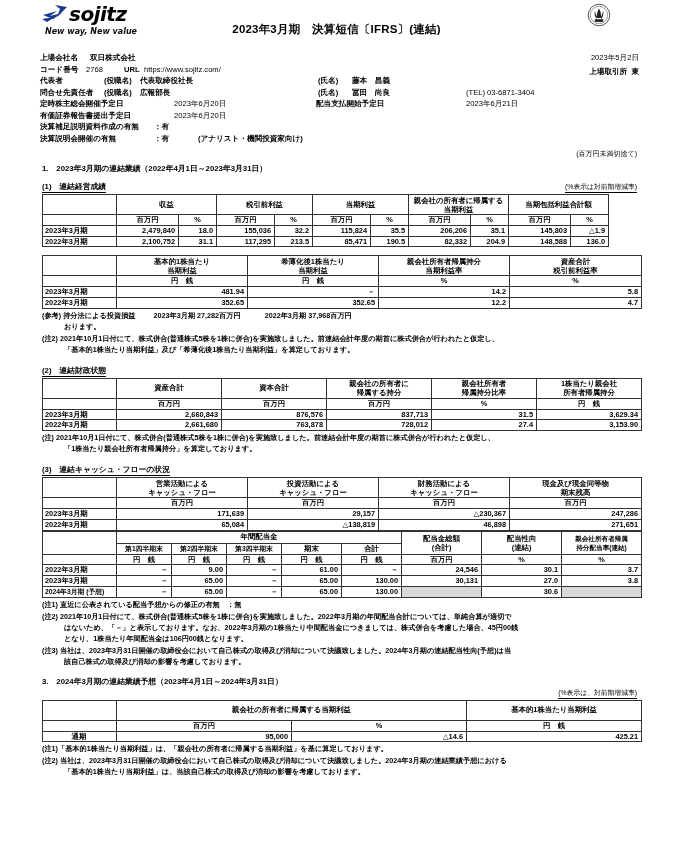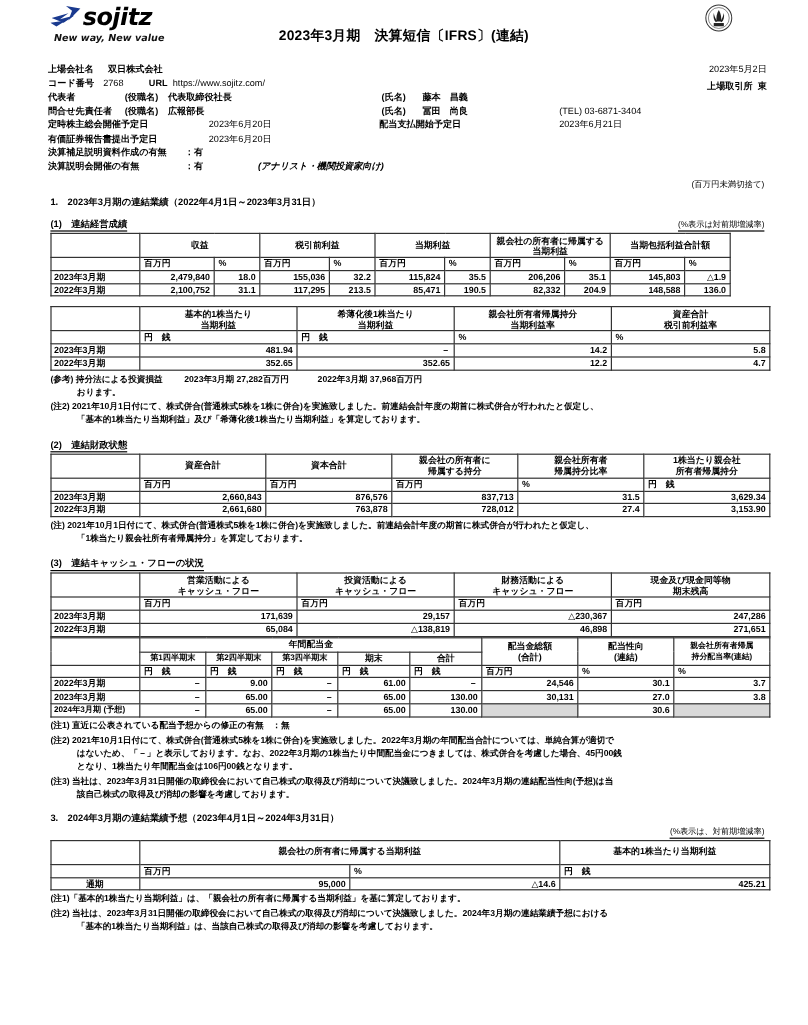--- a/index.html
+++ b/index.html
@@ -93,21 +93,21 @@
   }
   .inf-row { position: relative; height: 11.5px; white-space: nowrap; }
   .c1 { position: absolute; left: 6px; }
   .c2 { position: absolute; left: 56px; }
   .cn { position: absolute; left: 284px; }
   .ctel { position: absolute; left: 432px; font-weight: normal;}
   .cd1 { position: absolute; left: 140px; font-weight: normal; }
   .cd2 { position: absolute; left: 282px; }
   .cd3 { position: absolute; left: 432px; font-weight: normal; }
   .cc { position: absolute; left: 120px; }
-  .cc2 { position: absolute; left: 181px; font-style: italic; }
+  .cc2 { position: absolute; left: 164px; }
 
   
   .unit-note {
     text-align: right;
     font-size: 7px;
     margin-top: 5px;
     margin-bottom: 2px;
     padding-right: 2px;
   }
   .sec-title {
@@ -149,21 +149,21 @@
     vertical-align: middle;
     height: 10px;
     box-sizing: border-box;
   }
   table.fin th {
     text-align: center;
     height: 20px;
   }
   table.fin td.num { text-align: right; font-weight: bold; }
   table.fin td.lbl { text-align: left; font-weight: bold; padding-left: 2px;}
-  table.fin td.unit { text-align: left; font-weight: bold; }
+  table.fin td.unit { text-align: center; font-weight: bold; }
   .shaded { background: #d9d9d9; }
 
   
   .note {
     font-size: 7.2px;
     line-height: 11px;
     margin-left: 8px;
     margin-top: 1px;
     position: relative;
     font-weight: bold;

